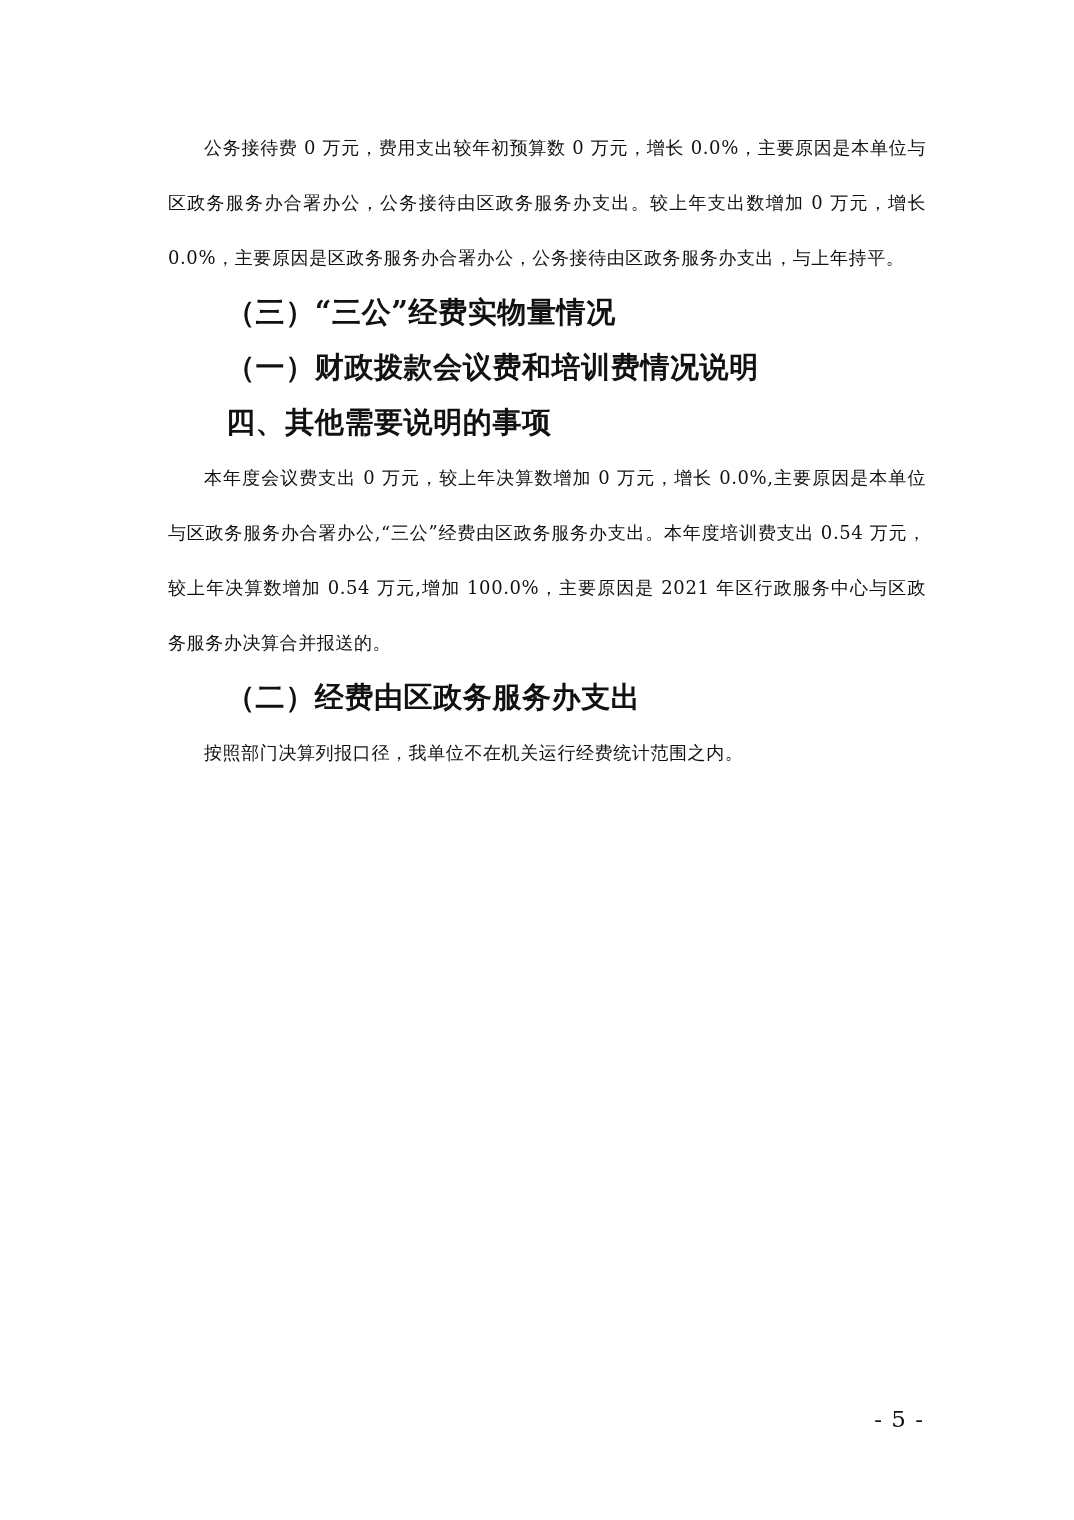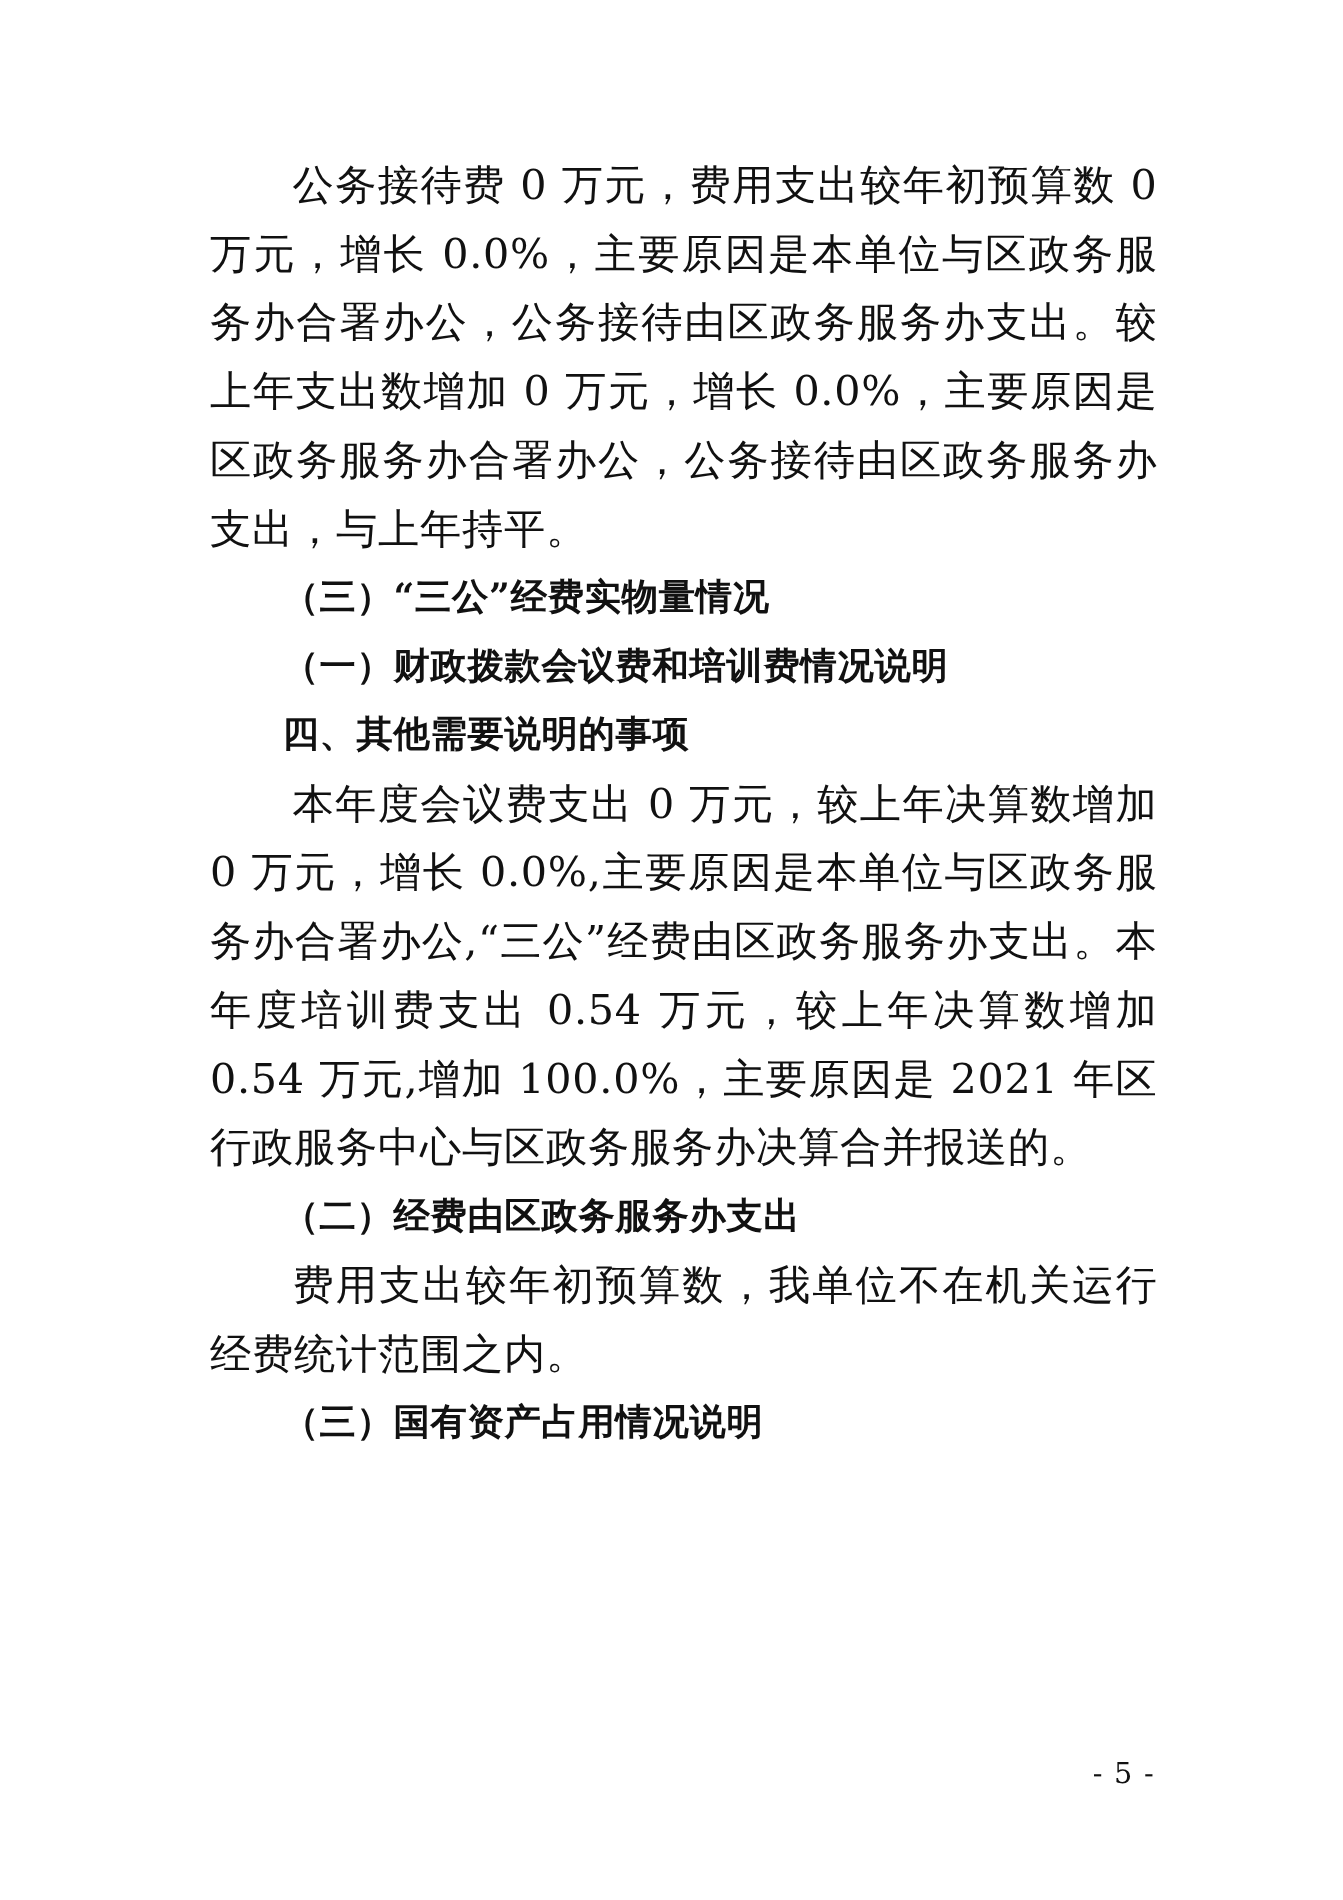--- a/index.html
+++ b/index.html
@@ -18,21 +18,21 @@
   .page {
     position: absolute;
     left: 0;
     top: 0;
     width: 1074px;
     height: 1520px;
     box-sizing: border-box;
     padding: 120px 148px 0 168px;
   }
   .body-text {
-    font-size: 33px;
+    font-size: 18px;
     line-height: 55px;
     text-align: justify;
     text-justify: inter-character;
     text-indent: 2em;
     letter-spacing: 0.6px;
     margin: 0 0 0 0;
   }
   .heading {
     font-size: 29px;
     line-height: 55px;
@@ -53,17 +53,16 @@
 <body>
 
 <div class="page">
   <div id="content">
       <p class="body-text">公务接待费 0 万元，费用支出较年初预算数 0 万元，增长 0.0%，主要原因是本单位与区政务服务办合署办公，公务接待由区政务服务办支出。较上年支出数增加 0 万元，增长 0.0%，主要原因是区政务服务办合署办公，公务接待由区政务服务办支出，与上年持平。</p>
       <p class="heading">（三）“三公”经费实物量情况</p>
       <p class="heading">（一）财政拨款会议费和培训费情况说明</p>
       <p class="heading">四、其他需要说明的事项</p>
       <p class="body-text">本年度会议费支出 0 万元，较上年决算数增加 0 万元，增长 0.0%,主要原因是本单位与区政务服务办合署办公,“三公”经费由区政务服务办支出。本年度培训费支出 0.54 万元，较上年决算数增加 0.54 万元,增加 100.0%，主要原因是 2021 年区行政服务中心与区政务服务办决算合并报送的。</p>
       <p class="heading">（二）经费由区政务服务办支出</p>
-      <p class="body-text">费用支出较年初预算数，我单位不在机关运行经费统计范围之内。</p>
-      <p class="heading">（三）国有资产占用情况说明</p>
+      <p class="body-text">按照部门决算列报口径，我单位不在机关运行经费统计范围之内。</p>
     </div>
   <div class="footer">- 5 -</div>
 </div>
 
 </body></html>

